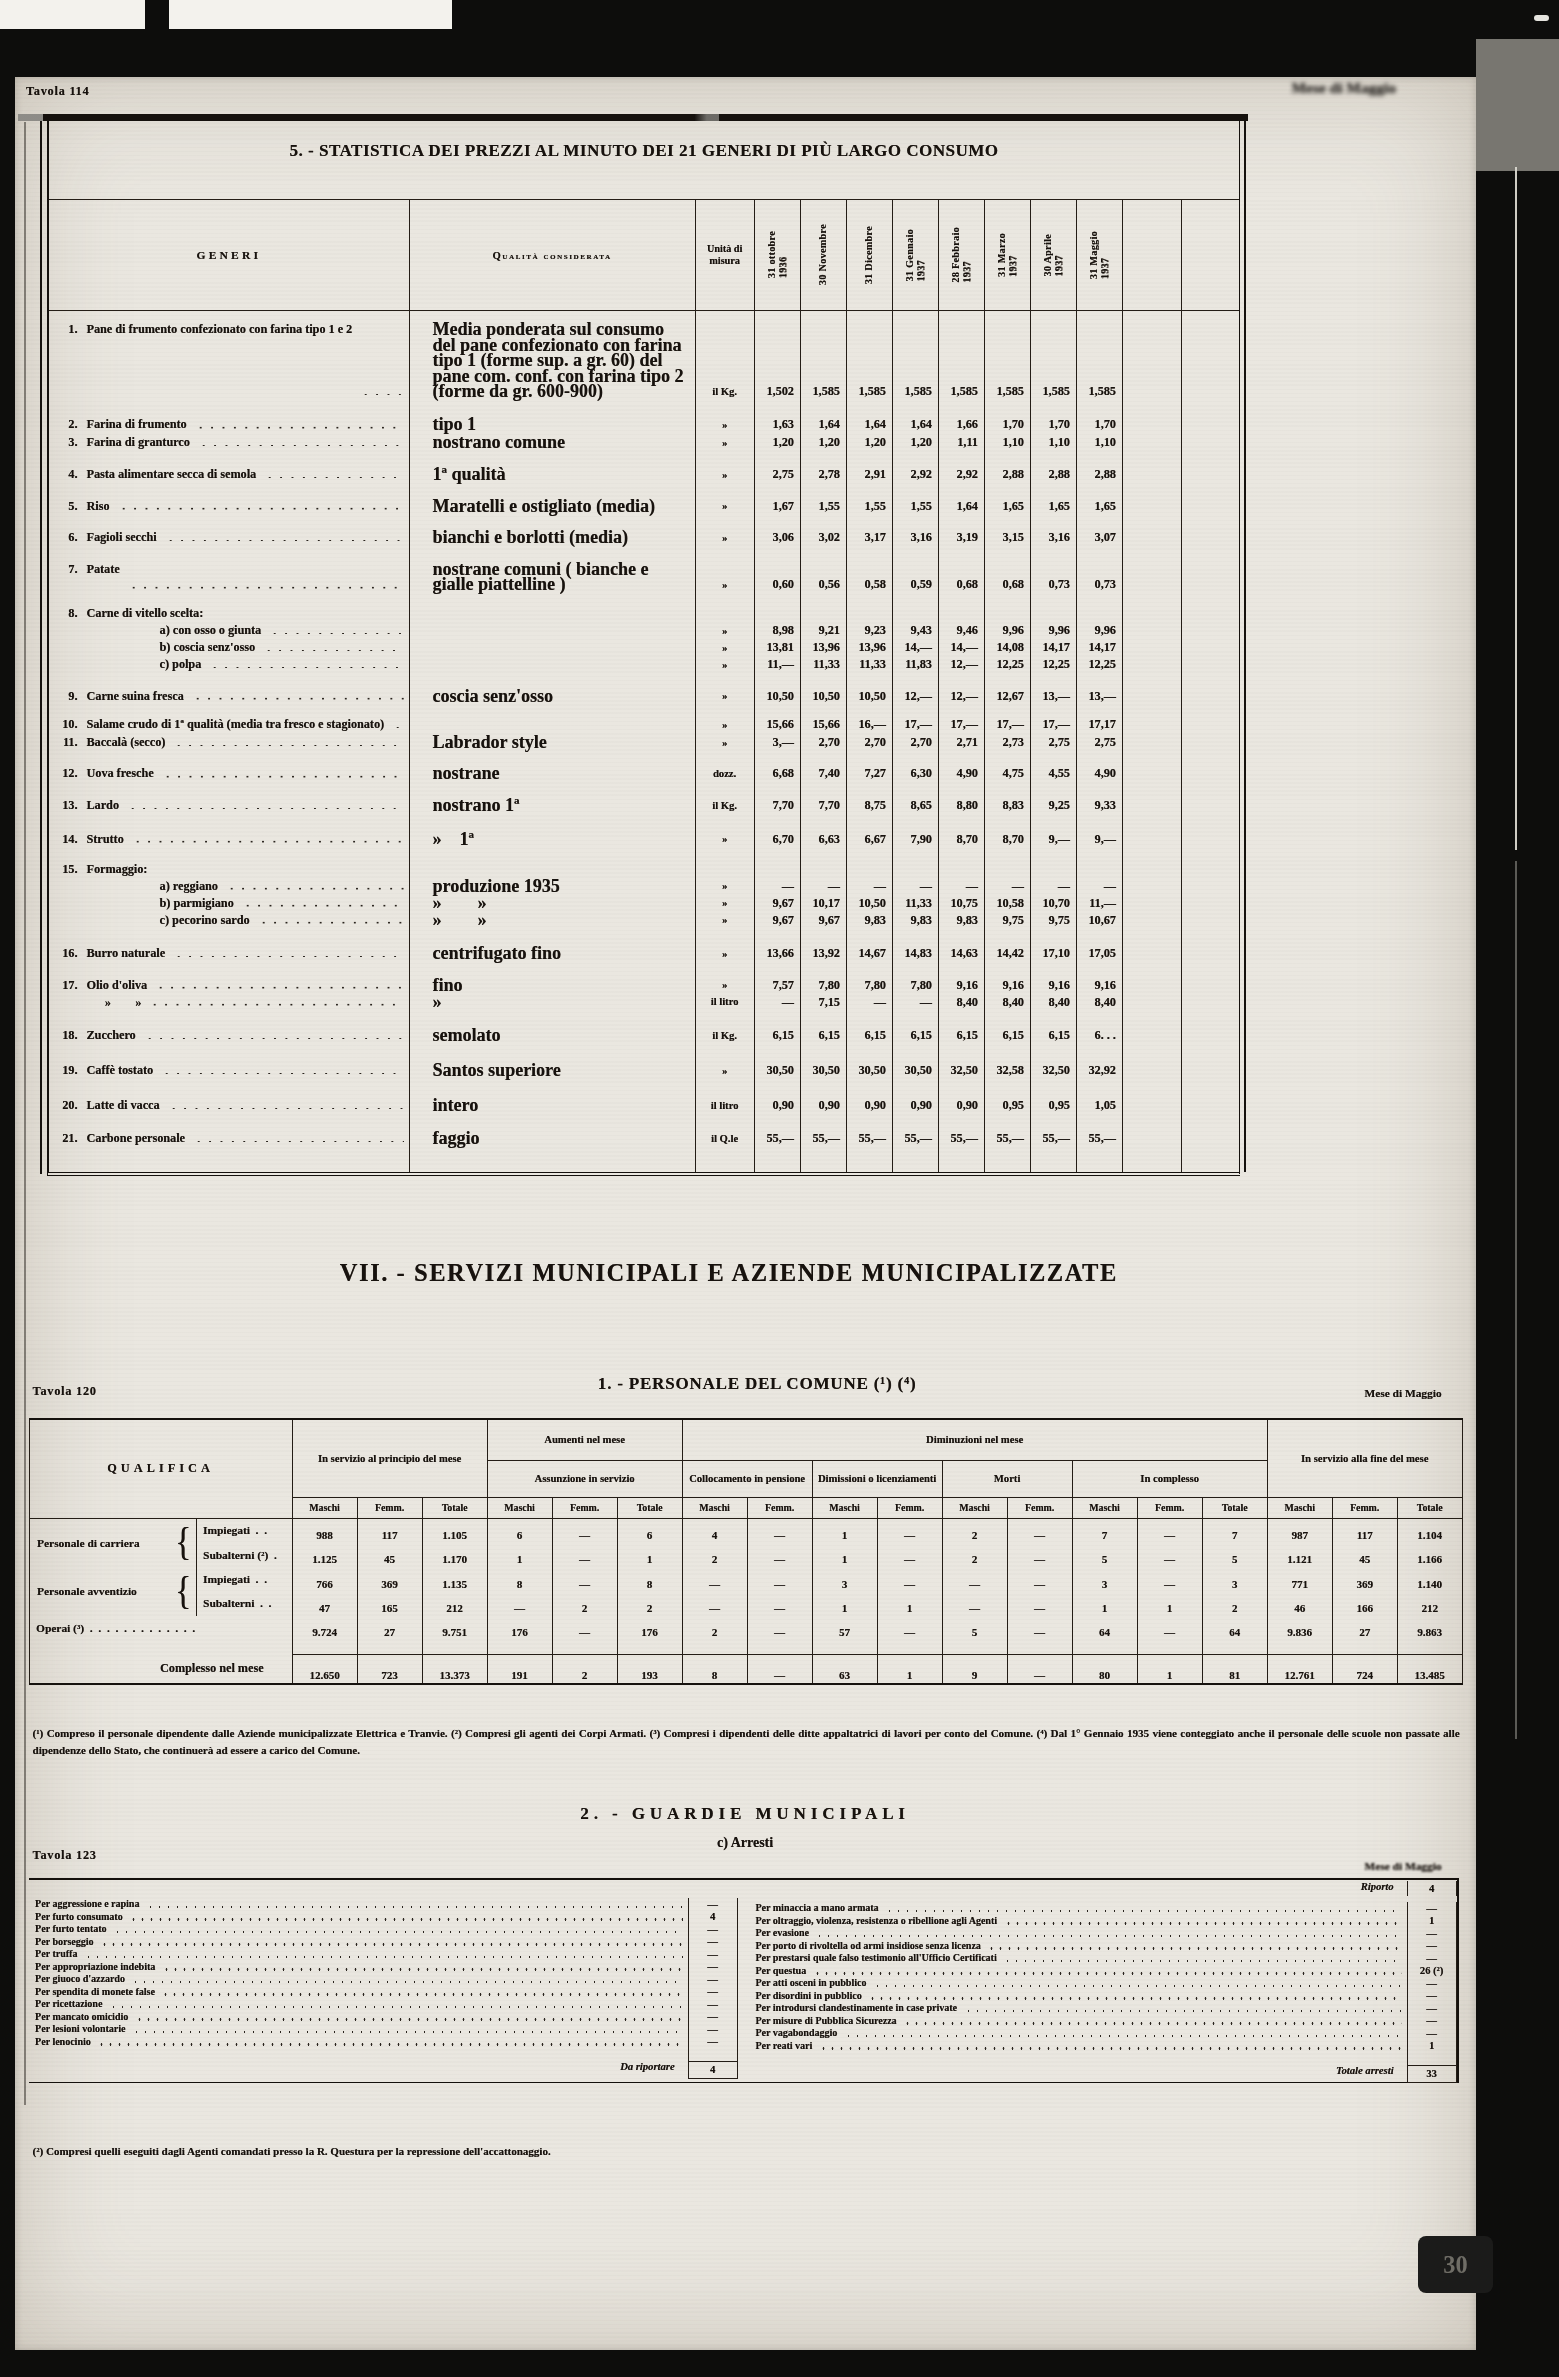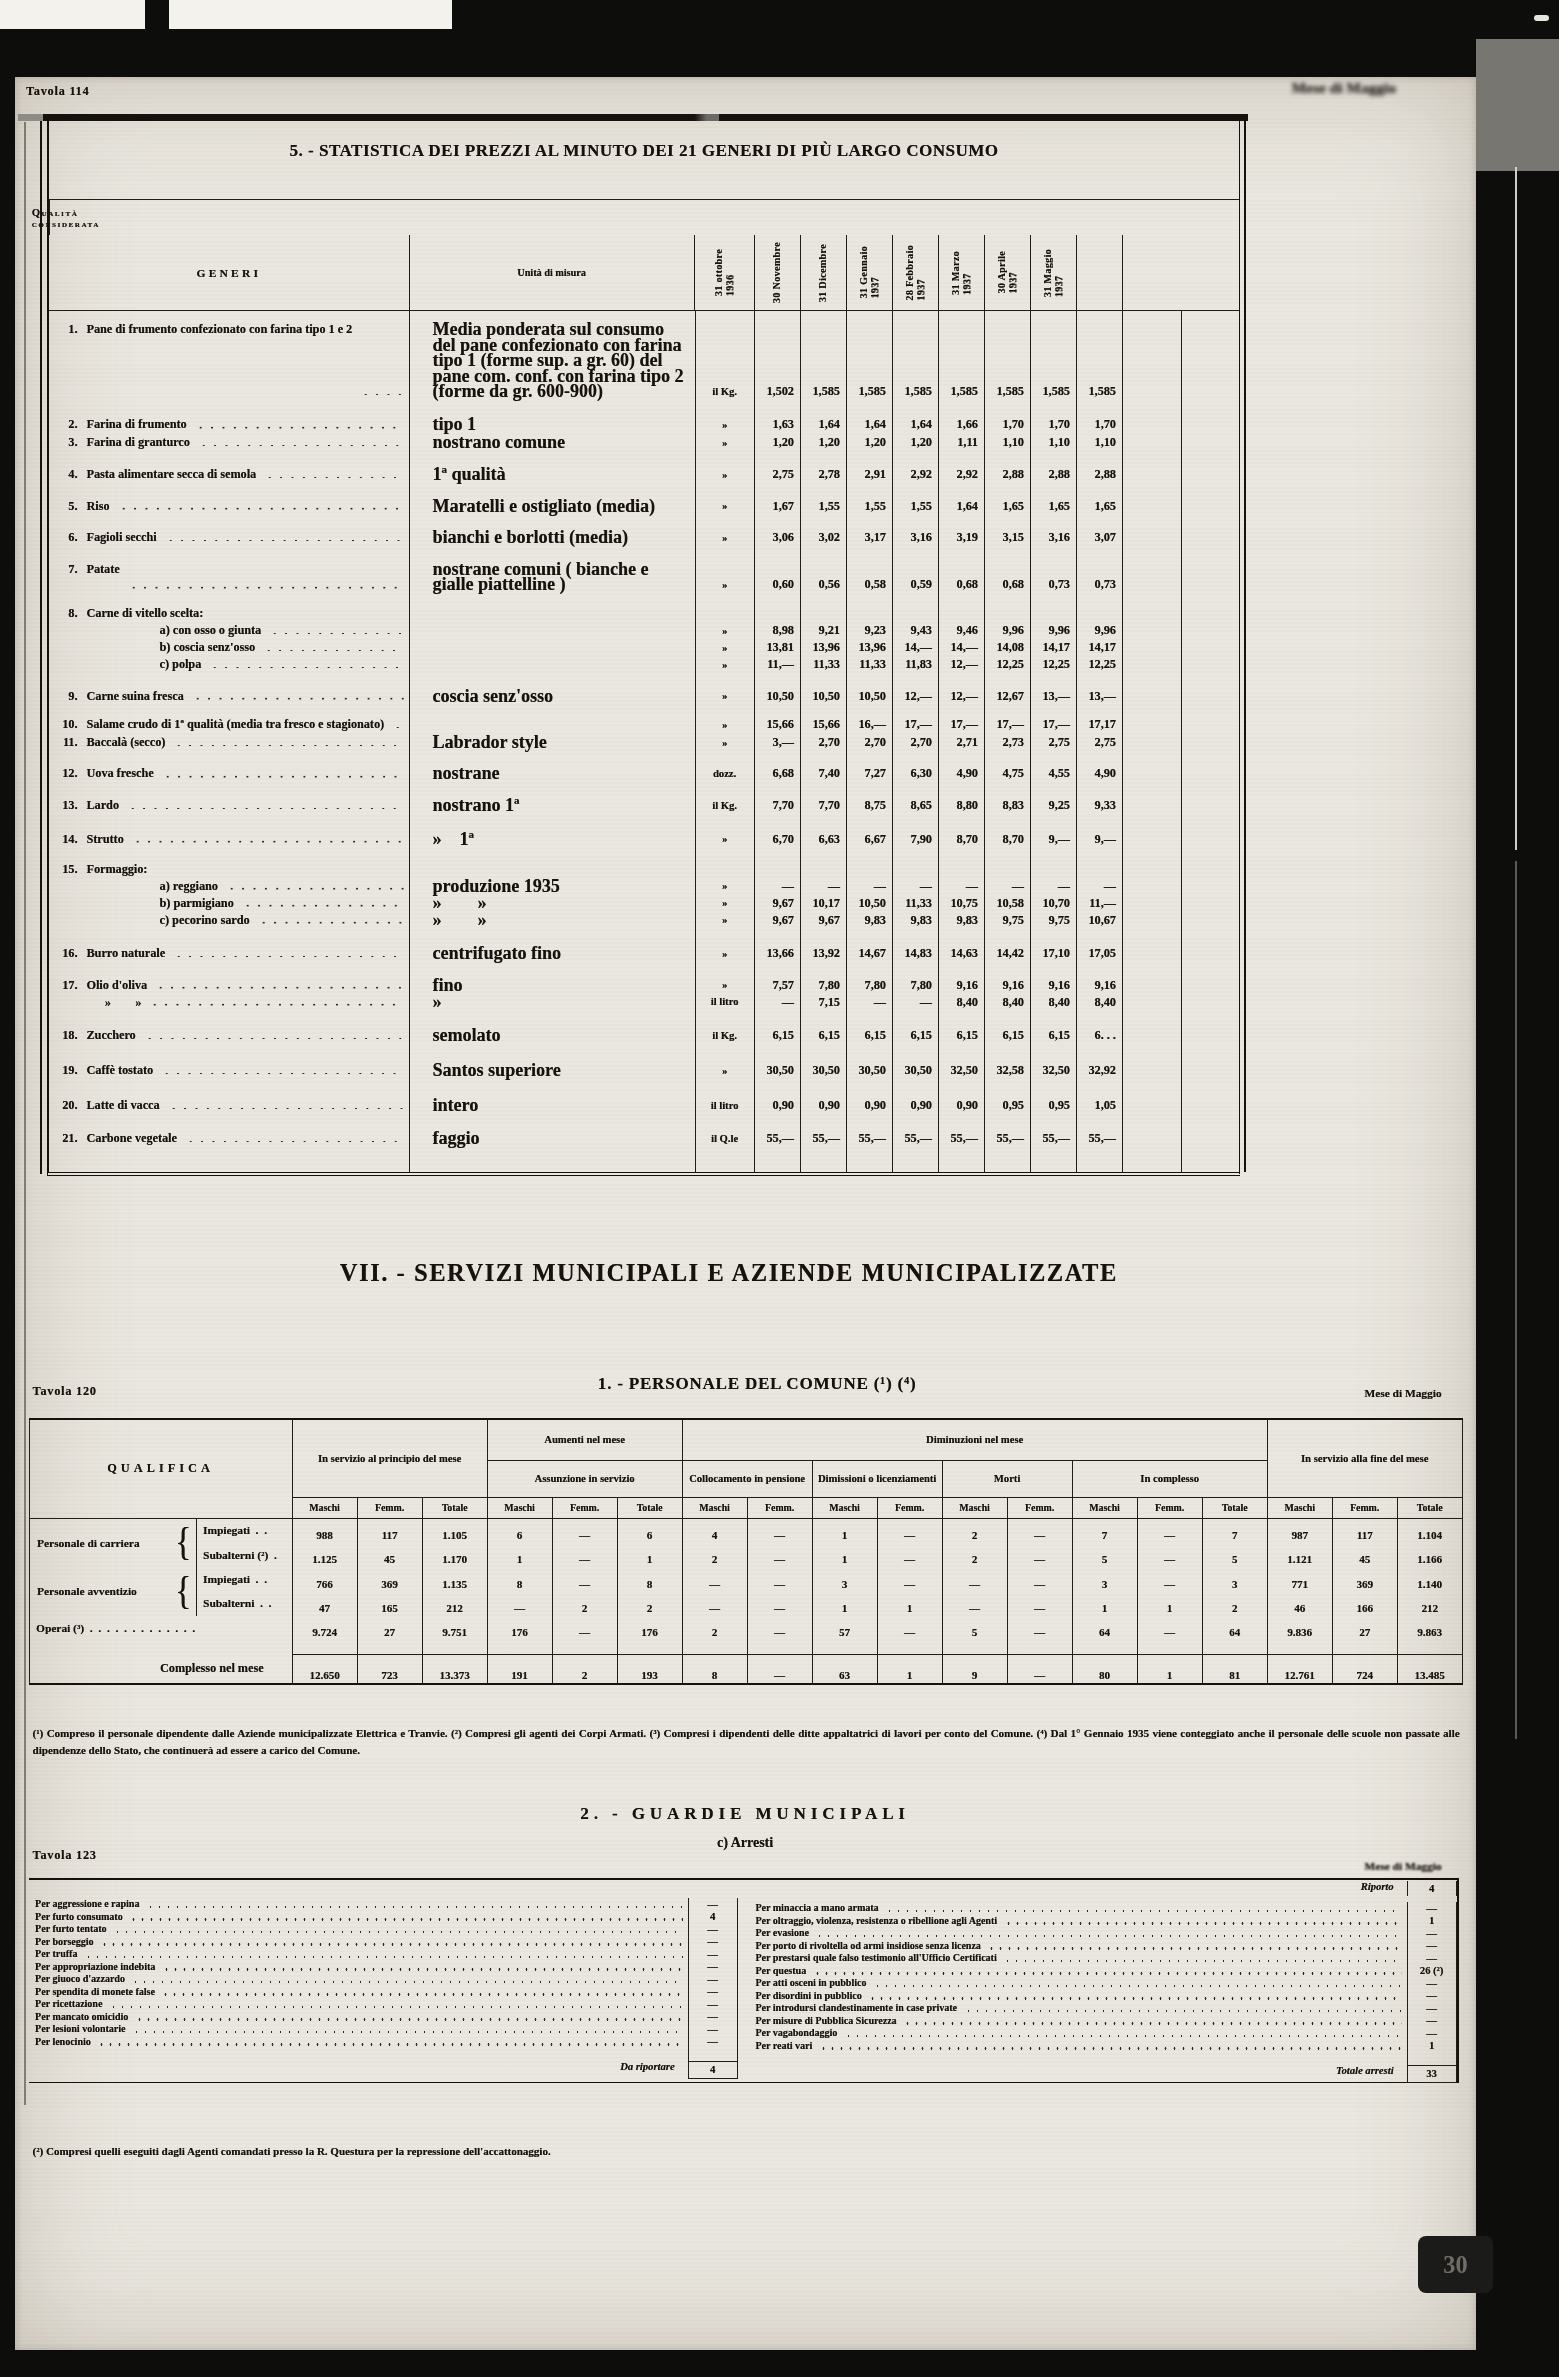--- a/index.html
+++ b/index.html
@@ -137,22 +137,22 @@
 
   <div class="paper ink">
     <div class="page-left-line"></div>
     <div class="tav-label tav114" style="position:absolute;">Tavola 114</div>
     <div class="mese-top">Mese di Maggio</div>
 
     <div class="t114">
       <div class="t114-toprule"></div>
       <div class="t114-title">5. - STATISTICA DEI PREZZI AL MINUTO DEI 21 GENERI DI PIÙ LARGO CONSUMO</div>
       <div class="t114-head pgrid">
+        <div class="hc hgen">GENERI</div>
         <div class="hc hqua">Qualità considerata</div>
-        <div class="hc hgen">GENERI</div>
         <div class="hc hunit">Unità di misura</div>
 
       <div class="hc mcol">
             <div class="vert">31 ottobre
 1936</div>
           </div>
           <div class="hc mcol">
             <div class="vert">30 Novembre</div>
           </div>
           <div class="hc mcol">
@@ -689,21 +689,21 @@
             <div class="c cval">0,90</div>
             <div class="c cval">0,95</div>
             <div class="c cval">0,95</div>
             <div class="c cval vlast">1,05</div>
             <div class="c cemp"></div>
             <div class="c cemp"></div>
           </div>
           <div class="prow pgrid" style="--pt: 18px;">
             <div class="c cnum">21.</div>
             <div class="c cgen">
-              <div class="gt">Carbone vegetale</div>
+              <div class="gt">Carbone personale</div>
               <div class="dots"></div>
             </div>
             <div class="c cqua">faggio</div>
             <div class="c cunit">il Q.le</div>
             <div class="c cval">55,—</div>
             <div class="c cval">55,—</div>
             <div class="c cval">55,—</div>
             <div class="c cval">55,—</div>
             <div class="c cval">55,—</div>
             <div class="c cval">55,—</div>

